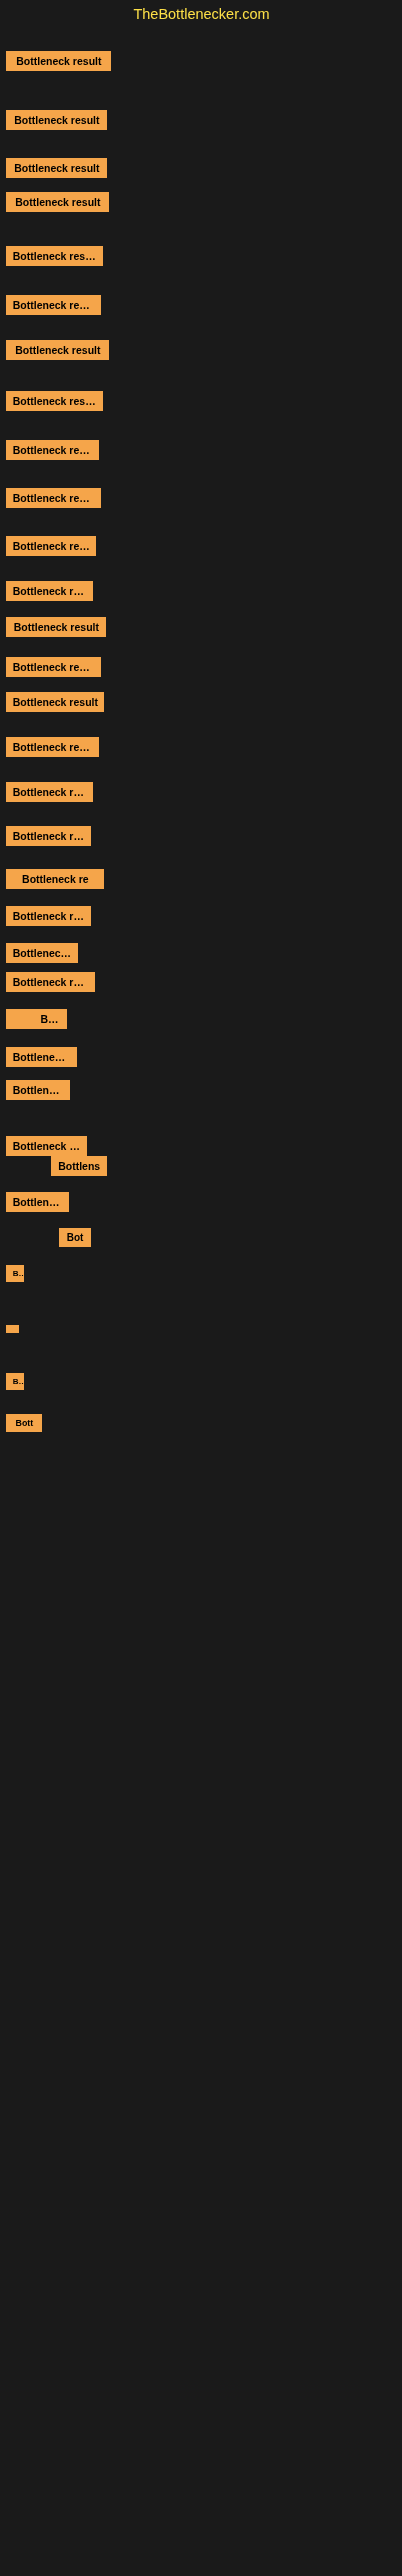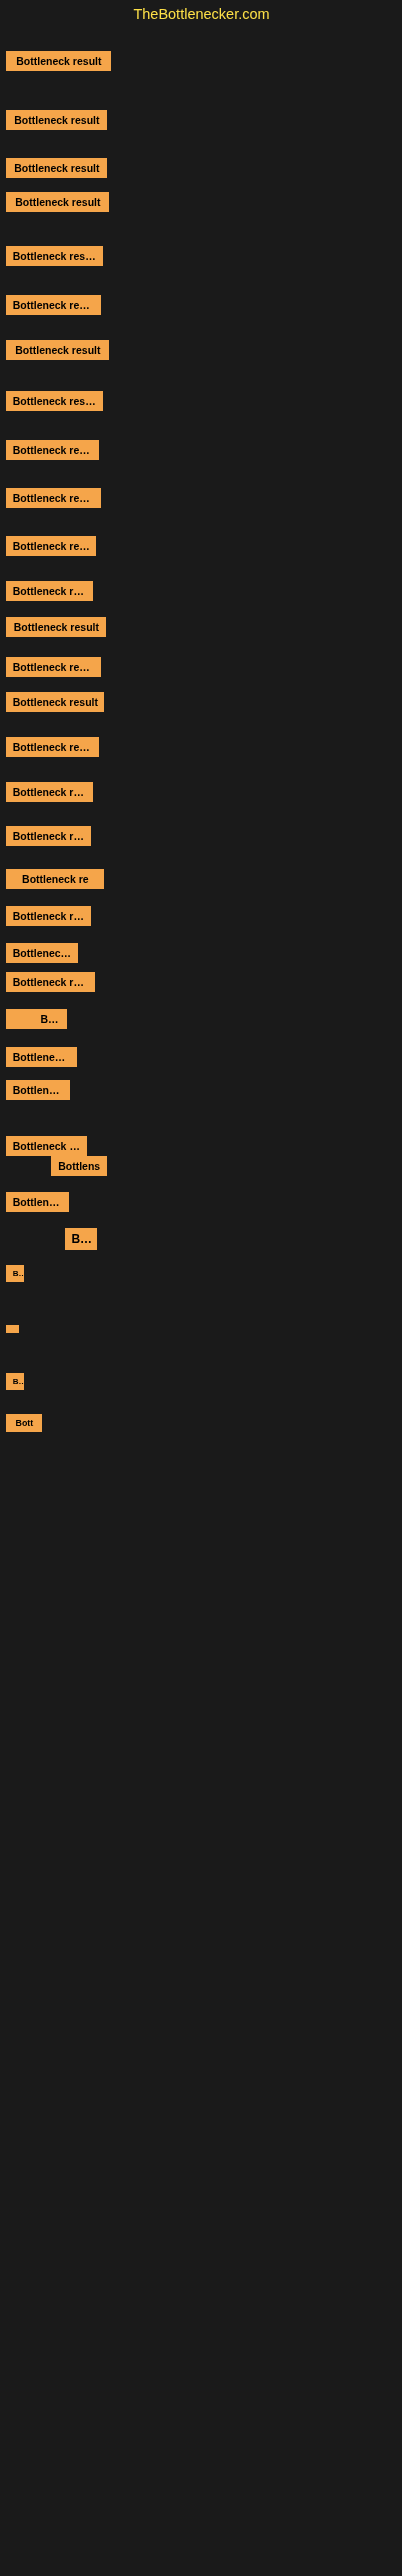--- a/index.html
+++ b/index.html
@@ -62,19 +62,19 @@
     <div class="bottleneck-item" style="position: absolute; top: 840px; left: 3.2px; width: 98px; font-size: 10.5px;">Bottleneck re</div>
     <div class="bottleneck-item" style="position: absolute; top: 877px; left: 3.2px; width: 85px; font-size: 10.5px;">Bottleneck result</div>
     <div class="bottleneck-item" style="position: absolute; top: 914px; left: 3.2px; width: 72px; font-size: 10.5px;">Bottleneck r</div>
     <div class="bottleneck-item" style="position: absolute; top: 943px; left: 3.2px; width: 89px; font-size: 10.5px;">Bottleneck result</div>
     <div class="bottleneck-item" style="position: absolute; top: 980px; left: 3.2px; width: 61px; font-size: 10.5px; padding-left: 34px;">Bottlene</div>
     <div class="bottleneck-item" style="position: absolute; top: 1018px; left: 3.2px; width: 71px; font-size: 10.5px;">Bottleneck r</div>
     <div class="bottleneck-item" style="position: absolute; top: 1051px; left: 3.2px; width: 64px; font-size: 10.5px;">Bottleneck</div>
     <div class="bottleneck-item" style="position: absolute; top: 1091px; left: 3.2px; width: 81px; font-size: 10.5px; margin-top: 16px;">Bottleneck res</div>
     <div class="bottleneck-item" style="position: absolute; top: 1127px; left: 3.2px; width: 56px; font-size: 10.5px; margin-left: 48px;">Bottlens</div>
     <div class="bottleneck-item" style="position: absolute; top: 1163px; left: 3.2px; width: 63px; font-size: 10.5px;">Bottleneck</div>
-    <div class="bottleneck-item" style="position: absolute; top: 1199px; left: 17px; width: 32px; font-size: 12px; margin-left: 48px;">Bot</div>
+    <div class="bottleneck-item" style="position: absolute; top: 1199px; left: 11px; width: 32px; font-size: 10px; margin-left: 48px;">Bot</div>
     <div class="bottleneck-item" style="position: absolute; top: 1236px; left: 3.2px; width: 17.7px; font-size: 8px;">B</div>
     <div class="bottleneck-item" style="position: absolute; top: 1296px; left: 3.2px; width: 8px; font-size: 8px;"></div>
     <div class="bottleneck-item" style="position: absolute; top: 1344px; left: 3.2px; width: 17.7px; font-size: 8px;">B</div>
     <div class="bottleneck-item" style="position: absolute; top: 1385px; left: 3.2px; width: 36px; font-size: 8.9px;">Bott</div>
   </div>
 
 
 </body></html>

